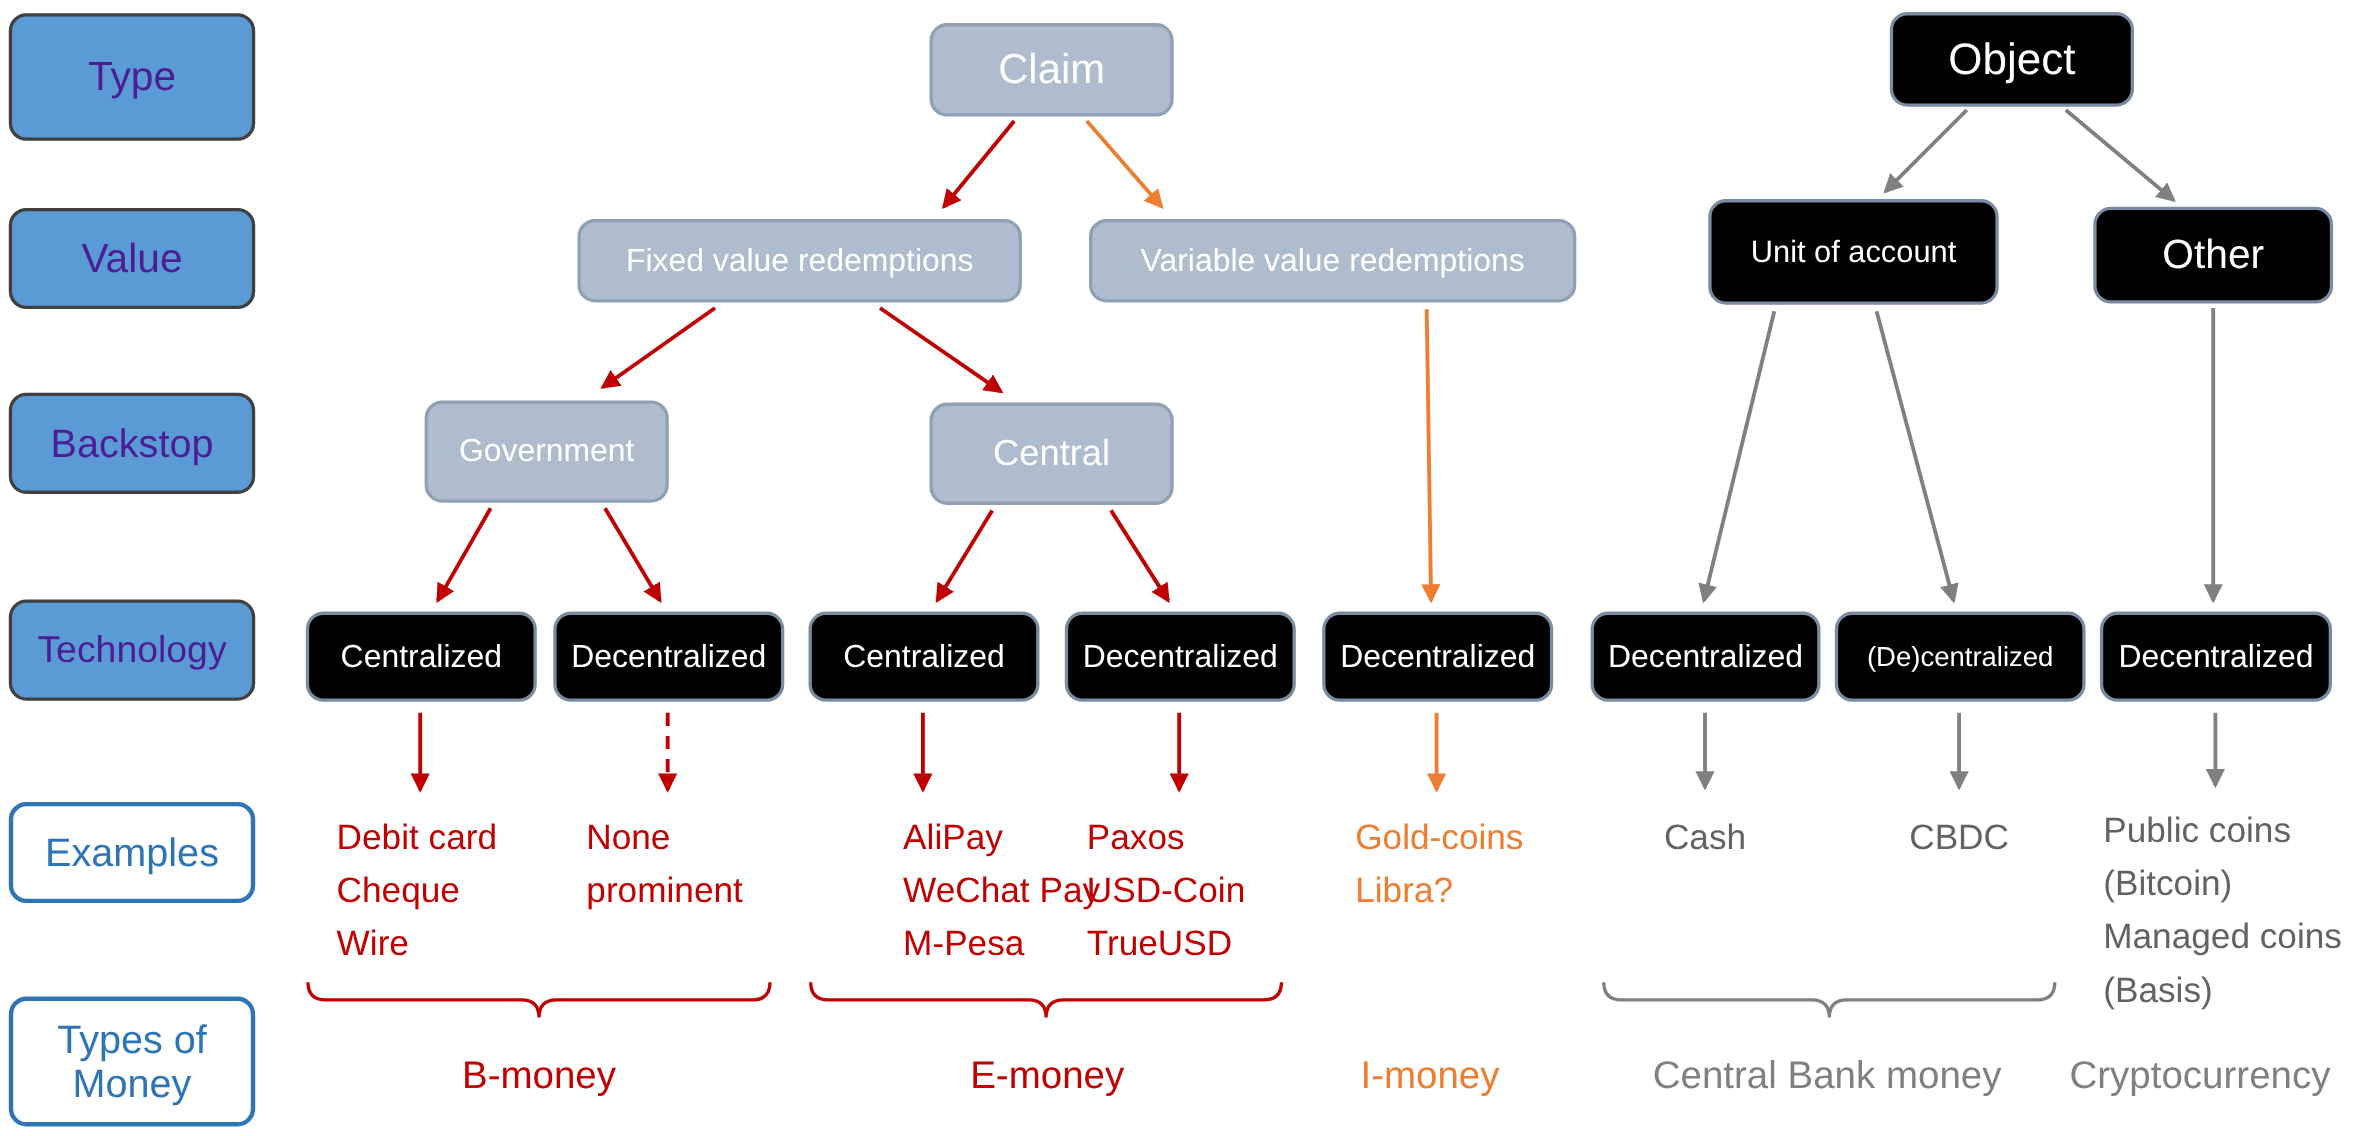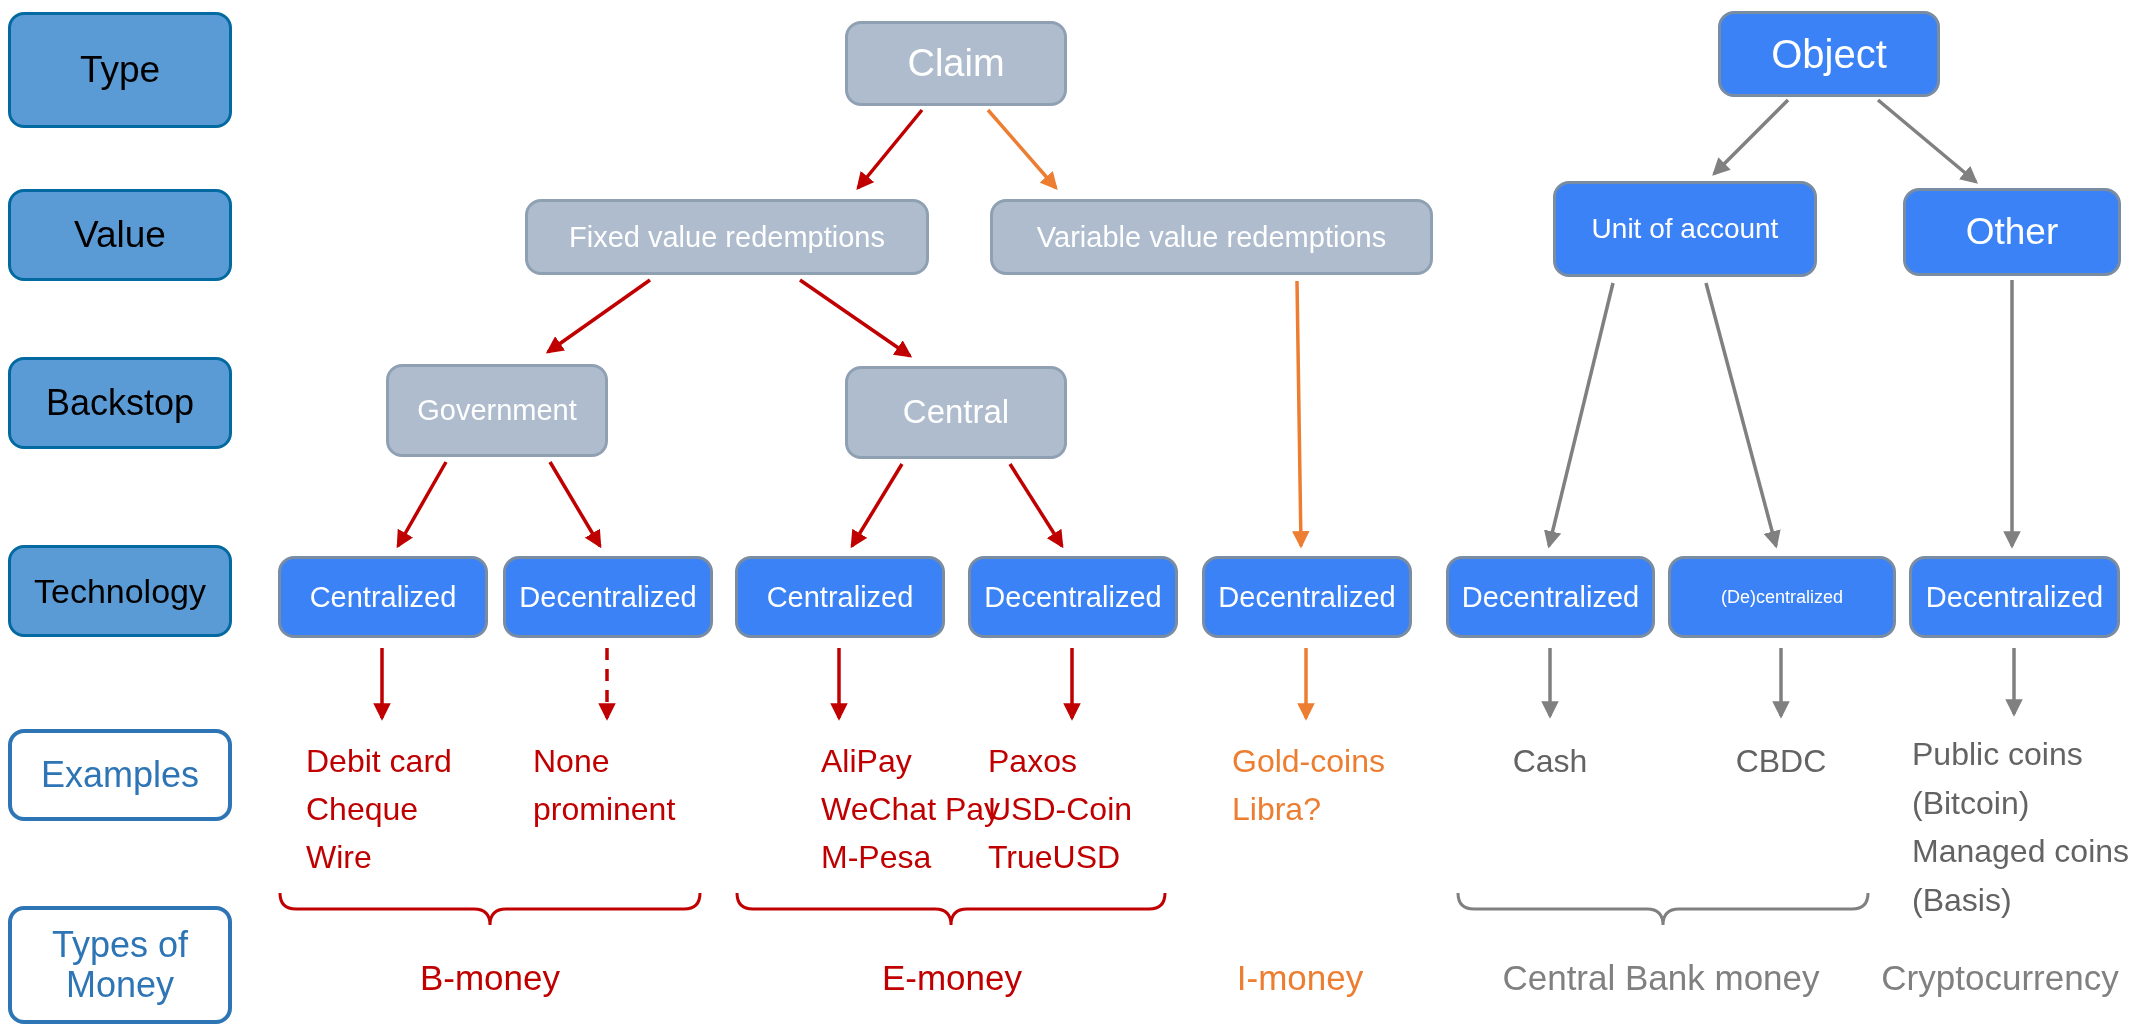--- a/index.html
+++ b/index.html
@@ -4,24 +4,24 @@
 <style>
   html,body{margin:0;padding:0;background:#fff;}
   #canvas{
     position:relative;width:2145px;height:1033px;background:#fff;
     font-family:"Liberation Sans",sans-serif;overflow:hidden;
   }
   .box{
     position:absolute;display:flex;align-items:center;justify-content:center;
     text-align:center;border-radius:16px;box-sizing:border-box;line-height:1.12;
   }
-  .blue{background:#5B9BD5;border:3px solid #0369a1;color:#000000;}
+  .blue{background:#5B9BD5;border:3px solid #404040;color:#4c1d95;}
   .outline{background:#fff;border:4px solid #2E75B6;color:#2E75B6;}
   .light{background:#AEBCCD;border:3px solid #90A0B3;color:#fff;}
-  .mid{background:#3b82f6;border:3px solid #7A8CA2;color:#fff;}
+  .mid{background:#000000;border:3px solid #7A8CA2;color:#fff;}
   .nowrap{white-space:nowrap;}
   .ex{position:absolute;font-size:32px;line-height:1.5;}
   .money{position:absolute;font-size:35px;text-align:center;}
   .red{color:#C00000;}
   .orange{color:#ED7D31;}
   .gray{color:#636363;}
   .gray2{color:#808080;}
   #arrows{position:absolute;left:0;top:0;pointer-events:none;}
 </style>
 </head>
@@ -129,21 +129,21 @@
     </div>
   <div class="box mid nowrap" style="left:968px;top:556px;width:210px;height:82px;font-size:29px;">
       <span>Decentralized</span>
     </div>
   <div class="box mid nowrap" style="left:1202px;top:556px;width:210px;height:82px;font-size:29px;">
       <span>Decentralized</span>
     </div>
   <div class="box mid nowrap" style="left:1446px;top:556px;width:209px;height:82px;font-size:29px;">
       <span>Decentralized</span>
     </div>
-  <div class="box mid nowrap" style="left:1668px;top:556px;width:228px;height:82px;font-size:18px;">
+  <div class="box mid nowrap" style="left:1668px;top:556px;width:228px;height:82px;font-size:25px;">
       <span>(De)centralized</span>
     </div>
   <div class="box mid nowrap" style="left:1909px;top:556px;width:211px;height:82px;font-size:29px;">
       <span>Decentralized</span>
     </div>
 
   <div class="ex red" style="left:306px;top:737px;">
     <div>Debit card</div>
     <div>Cheque</div>
     <div>Wire</div>

